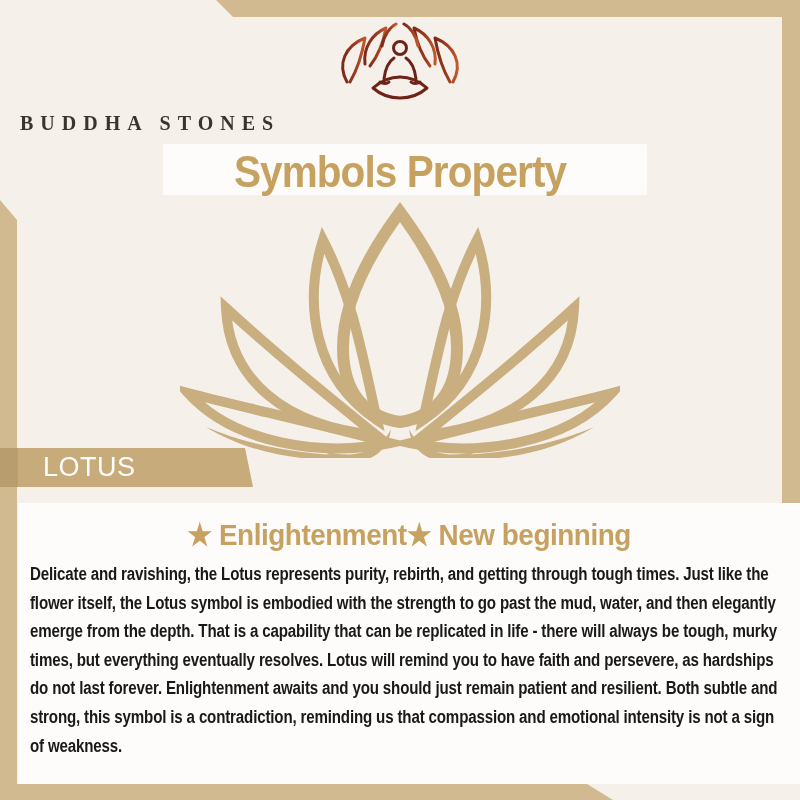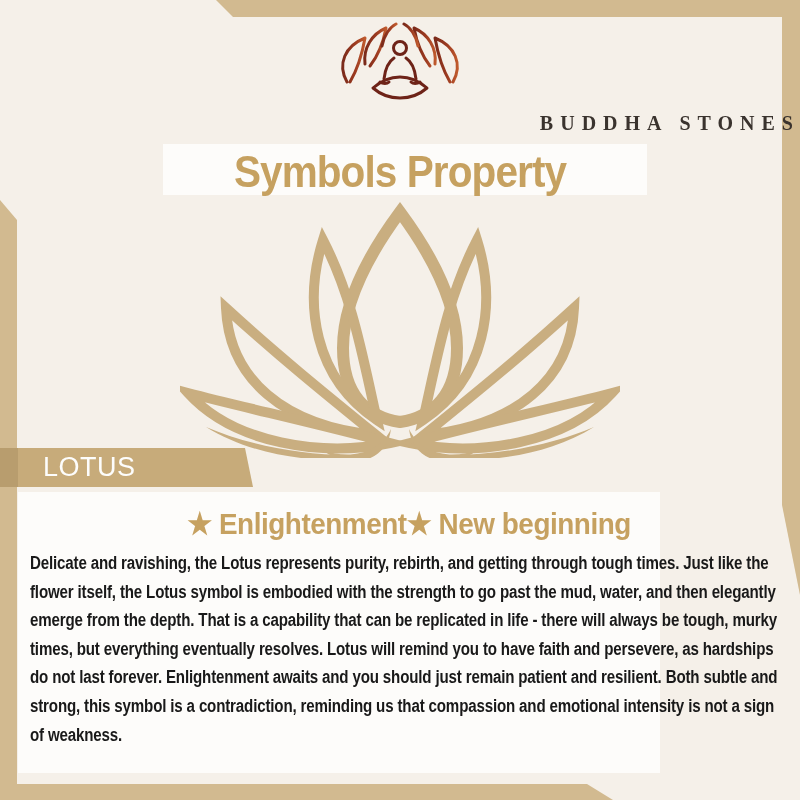--- a/index.html
+++ b/index.html
@@ -14,21 +14,21 @@
     clip-path:polygon(216px 0,800px 0,800px 17px,233px 17px);}
   .ribbon-right{left:0;top:0;width:800px;height:600px;
     clip-path:polygon(782px 0,800px 0,800px 595px,782px 505px);}
   .ribbon-left{left:0;top:0;width:17px;height:800px;
     clip-path:polygon(0 200px,17px 220px,17px 800px,0 800px);}
   .ribbon-bottom{left:0;top:784px;width:800px;height:16px;
     clip-path:polygon(0 0,587px 0,613px 16px,0 16px);}
   
   .logo-wrap{position:absolute;left:325px;top:22px;width:150px;height:88px;}
   .brand-name{
-    position:absolute;left:0;top:112px;width:800px;text-align:right;
+    position:absolute;left:0;top:112px;width:800px;text-align:left;
     font-family:"Liberation Serif", serif;font-size:20px;font-weight:700;
     letter-spacing:7px;padding-left:20px;box-sizing:border-box;color:#3a332e;
   }
   
   .title-band{position:absolute;left:163px;top:144px;width:484px;height:51px;
     background:#fdfcfa;}
   .page-title{
     position:absolute;left:0;top:146px;width:800px;text-align:center;
     font-size:45px;font-weight:700;color:#c6a160;letter-spacing:-1px;
     transform:scaleX(0.9);transform-origin:50% 0;
@@ -39,21 +39,21 @@
   .section-banner{position:absolute;left:0;top:448px;width:253px;height:39px;
     background:#c7ab7a;
     clip-path:polygon(0 0,245px 0,253px 100%,0 100%);}
   .section-banner .edge-overlap{position:absolute;left:0;top:0;width:18px;height:100%;
     background:#b89d6e;}
   .section-banner-label{
     position:absolute;left:43px;top:4px;
     font-size:27px;font-weight:400;color:#fdfdfc;letter-spacing:0.5px;
   }
   
-  .content-panel{position:absolute;left:18px;top:492px;width:642px;height:281px;
+  .content-panel{position:absolute;left:18px;top:503px;width:782px;height:281px;
     background:#fdfcfa;}
   .symbol-heading{
     position:absolute;left:0;top:14px;width:782px;text-align:center;
     font-size:30px;font-weight:700;color:#c6a160;letter-spacing:-0.5px;
     transform:scaleX(0.93);transform-origin:50% 0;
   }
   .symbol-description{
     position:absolute;left:12px;top:57px;width:895px;
     font-size:18px;font-weight:700;color:#191919;line-height:28.6px;
     letter-spacing:-0.2px;

